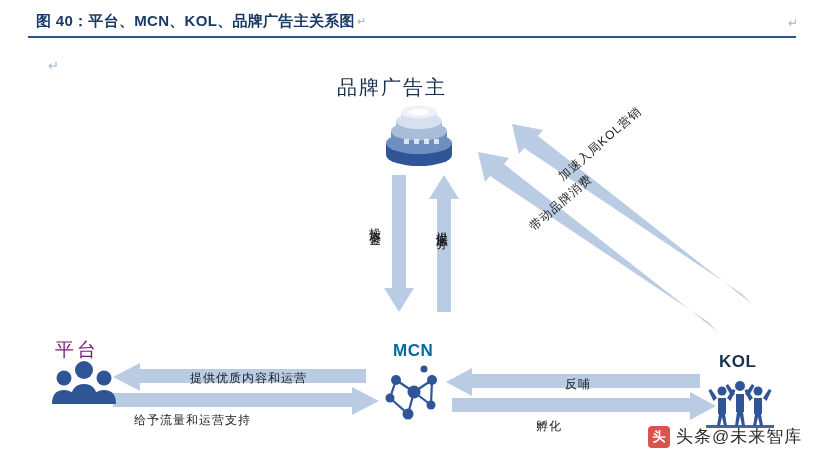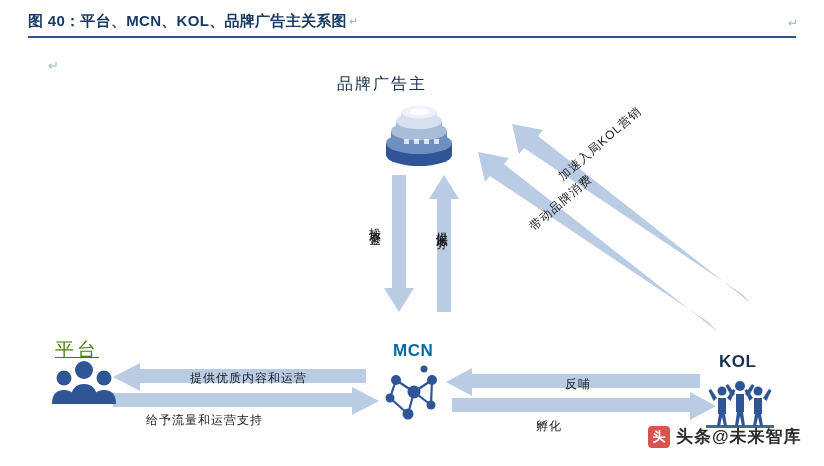--- a/index.html
+++ b/index.html
@@ -11,21 +11,21 @@
     width: 824px;
     height: 466px;
     position: relative;
     font-family: "Liberation Sans", sans-serif;
     overflow: hidden;
   }
 
   
   .title-row {
     position: absolute;
-    left: 28px;
+    left: 36px;
     top: 12px;
     width: 768px;
     display: flex;
     align-items: baseline;
   }
   .title-text {
     font-size: 15px;
     font-weight: bold;
     color: #1a3a66;
     white-space: nowrap;
@@ -55,30 +55,29 @@
   .mark-left2 { left: 48px; top: 58px; font-size: 13px; }
 
   
   .node-label {
     position: absolute;
     color: #1a1a1a;
     white-space: nowrap;
   }
   .lbl-brand {
     left: 337px; top: 74px;
-    font-size: 16px;
+    font-size: 20px;
     letter-spacing: 2px;
     color: #17304f;
   }
   .lbl-platform {
     left: 55px; top: 337px;
     font-size: 19px;
     letter-spacing: 3px;
-    color: #4d7c0f;
-    text-decoration: underline;
+    color: #701a75;
   }
   .lbl-mcn {
     left: 393px; top: 341px;
     font-size: 17px;
     font-weight: bold;
     color: #0369a1;
     letter-spacing: 0.5px;
   }
   .lbl-kol {
     left: 719px; top: 352px;
@@ -106,21 +105,21 @@
     writing-mode: vertical-rl;
     letter-spacing: 2px;
     font-size: 12px;
   }
   .al-content {
     left: 190px; top: 342px;
     letter-spacing: 1px;
     margin-top: 28px;
   }
   .al-traffic {
-    left: 146px; top: 412px;
+    left: 134px; top: 412px;
     letter-spacing: 1px;
   }
   .al-feedback {
     left: 565px; top: 376px;
     letter-spacing: 1px;
   }
   .al-incubate {
     left: 536px; top: 418px;
     letter-spacing: 1px;
   }
@@ -152,21 +151,21 @@
     color: #ffffff;
     font-size: 13px;
     font-weight: bold;
     display: flex;
     align-items: center;
     justify-content: center;
     line-height: 1;
   }
   .wm-text {
     font-size: 17px;
-    font-weight: bold;
+    font-weight: normal;
     color: #2b2b2b;
     letter-spacing: 1px;
   }
 
   svg.canvas {
     position: absolute;
     left: 0; top: 0;
     width: 824px; height: 466px;
     pointer-events: none;
   }

